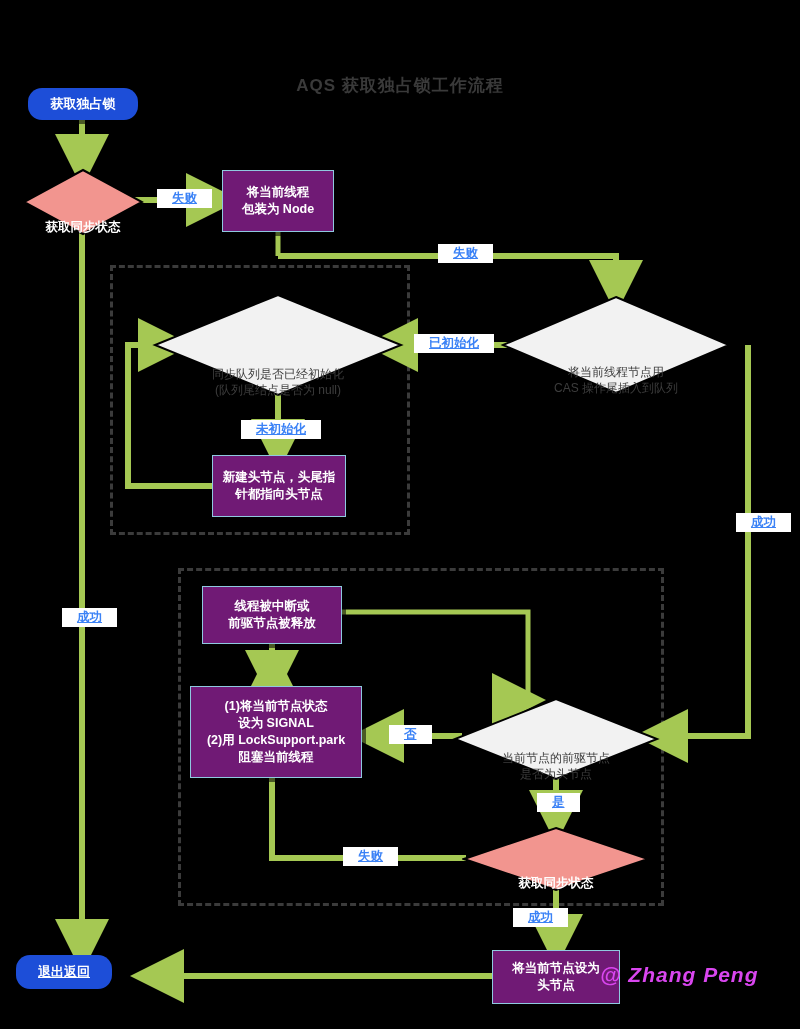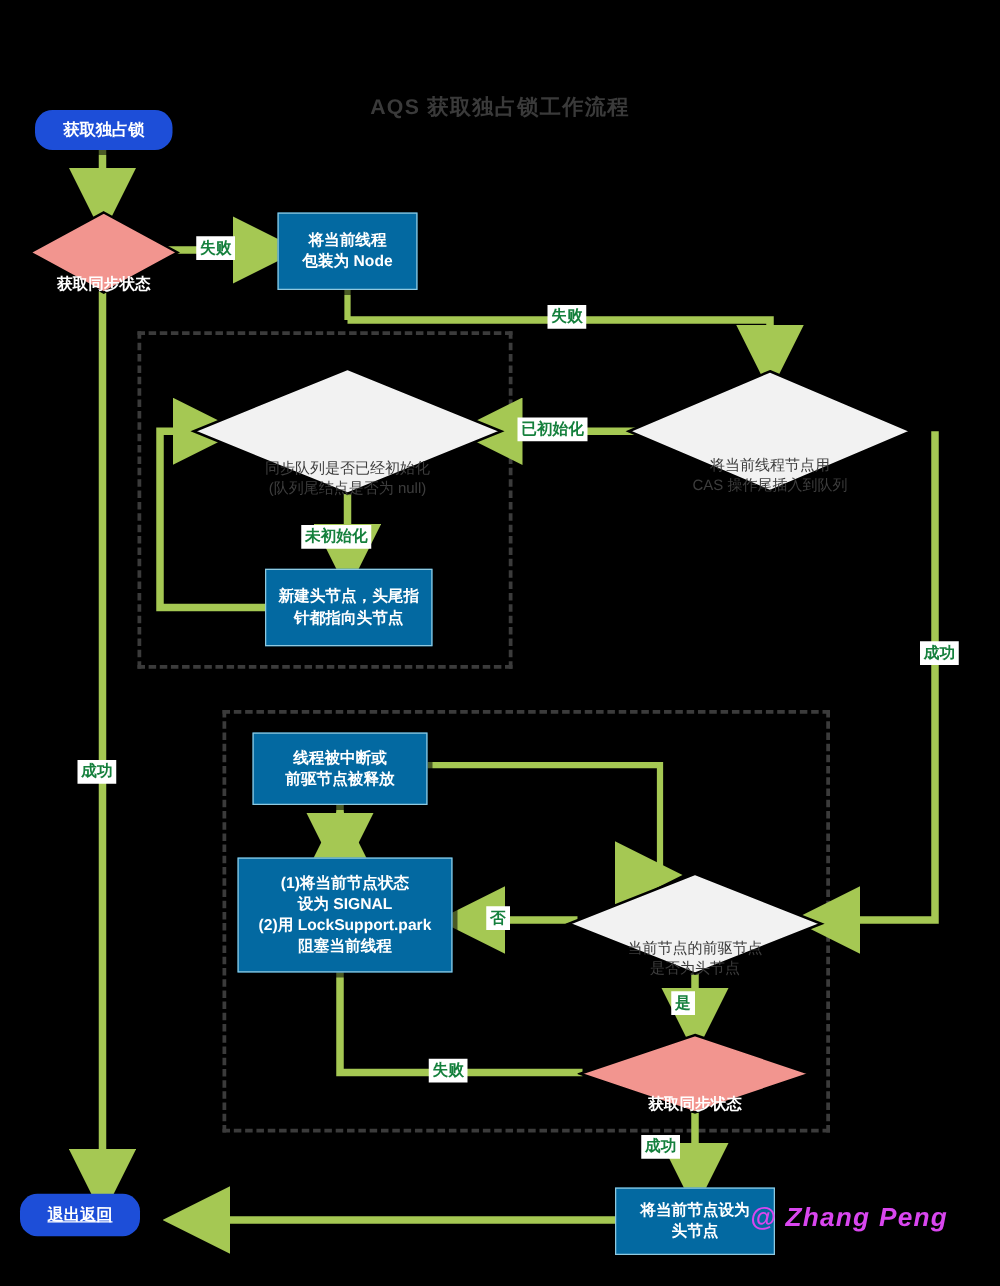--- a/index.html
+++ b/index.html
@@ -11,30 +11,30 @@
              font-weight:bold;font-style:italic;letter-spacing:1px;}
 
   
   svg.edges{position:absolute;left:0;top:0;width:800px;height:1029px;}
 
   
   .node{position:absolute;box-sizing:border-box;display:flex;align-items:center;
         justify-content:center;text-align:center;color:#fff;line-height:1.35;}
   .terminal{background:#1d4ed8;border-radius:14px;font-size:13px;font-weight:bold;
             box-shadow:4px 4px 0 rgba(0,0,0,0.55);}
-  .process{background:#0369a1;color:#fff;font-size:12.5px;font-weight:bold;
+  .process{background:#701a75;color:#fff;font-size:12.5px;font-weight:bold;
            border:1px solid #8fc9e0;box-shadow:4px 4px 0 rgba(0,0,0,0.55);justify-content:center;}
   .dcell{position:absolute;}
   .dlabel{position:absolute;display:flex;align-items:flex-end;justify-content:center;
           text-align:center;line-height:1.35;pointer-events:none;}
   .dlabel.white{color:#3d3d3d;font-size:12px;font-weight:normal;}
   .dlabel.pink{color:#ffffff;font-size:12.5px;font-weight:bold;}
 
-  .edgelabel{position:absolute;background:#ffffff;color:#15803d;font-size:12.5px;
-             font-weight:bold;padding:1px 3px;white-space:nowrap;}
+  .edgelabel{position:absolute;background:#ffffff;color:#3b82f6;font-size:12.5px;
+             font-weight:bold;padding:1px 15px;white-space:nowrap;text-decoration:underline;}
 
   .group{position:absolute;border:3px dashed #3b3b3b;box-sizing:border-box;}
   .legend{position:absolute;border:2px dashed #434343;box-sizing:border-box;
           display:flex;align-items:center;justify-content:center;}
   .legend span{color:#2e2e2e;font-size:12px;font-weight:bold;letter-spacing:1px;}
 </style>
 </head>
 <body>
 
 <div id="canvas">

